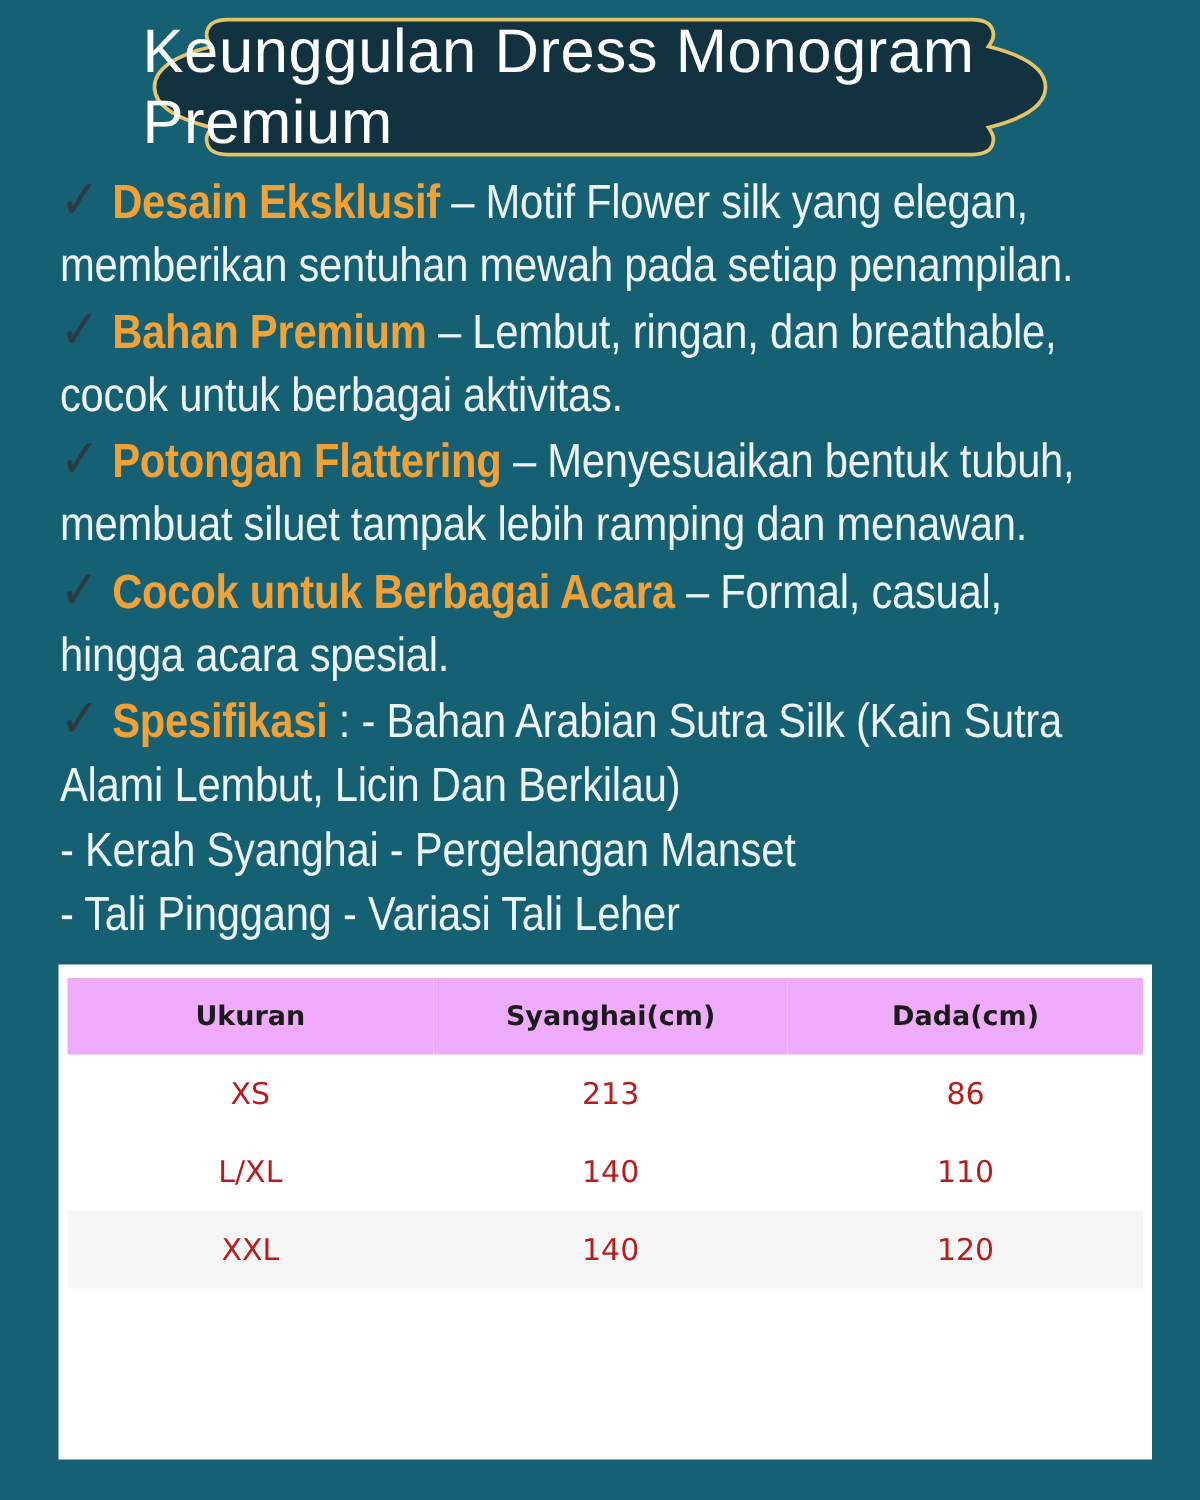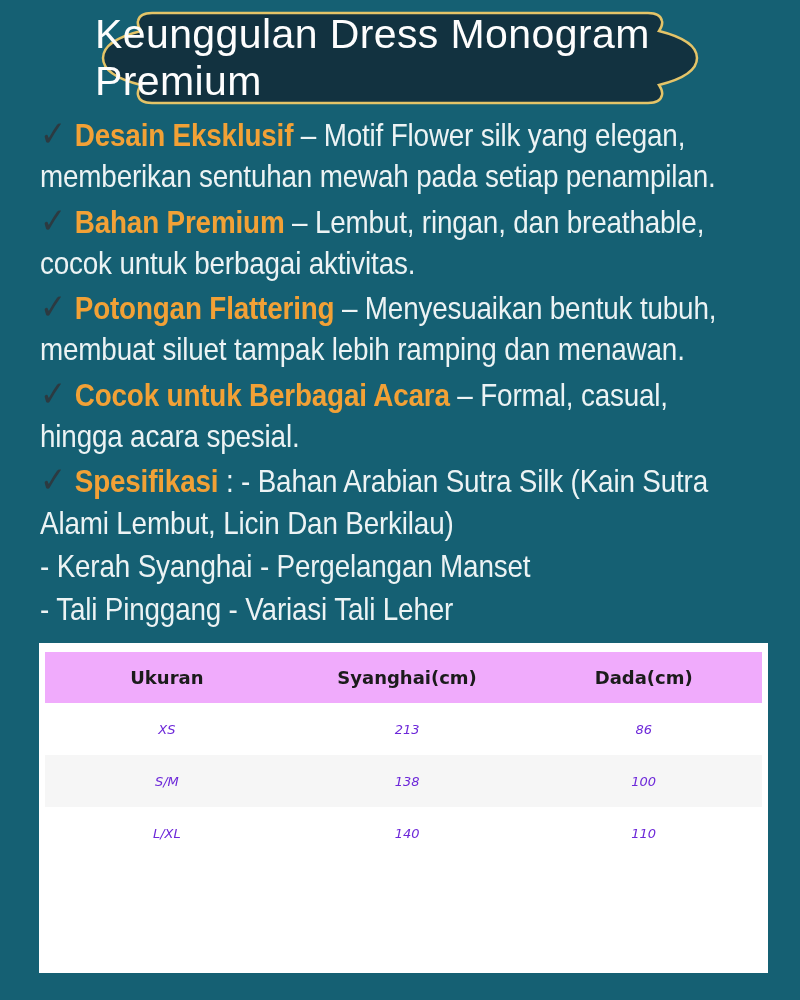--- a/index.html
+++ b/index.html
@@ -37,21 +37,21 @@
   }
   .size-table{
     position:absolute;left:6px;top:9px;width:717px;border-collapse:collapse;
     font-family:"DejaVu Sans", sans-serif;
   }
   .size-table th{
     background:#f0abfc;color:#1b1b1b;font-size:18px;font-weight:700;
     height:49px;text-align:center;
   }
   .size-table td{
-    color:#6d28d9;font-size:13px;height:50px;text-align:center;font-style:italic;
+    color:#b91c1c;font-size:20px;height:50px;text-align:center;
   }
   .size-table tr.stripe td{background:#F6F6F6;}
   .size-table col.c1{width:34%;} .size-table col.c2{width:33%;} .size-table col.c3{width:33%;}
   .chart-caption{
     position:absolute;left:3px;top:276px;
     font-family:"DejaVu Sans", sans-serif;font-size:24px;color:#7d7d7d;
   }
 </style>
 </head>
 <body>
@@ -104,25 +104,25 @@
         <th>Syanghai(cm)</th>
         <th>Dada(cm)</th>
       </tr>
     </thead>
     <tbody>
       <tr>
         <td>XS</td>
         <td>213</td>
         <td>86</td>
       </tr>
-      <tr class="stripe">
-        <td>S/M</td>
-        <td>138</td>
-        <td>100</td>
-      </tr>
       <tr>
         <td>L/XL</td>
         <td>140</td>
         <td>110</td>
+      </tr>
+      <tr class="stripe">
+        <td>XXL</td>
+        <td>140</td>
+        <td>120</td>
       </tr>
     </tbody>
   </table>
 </div>
 
 </body></html>

